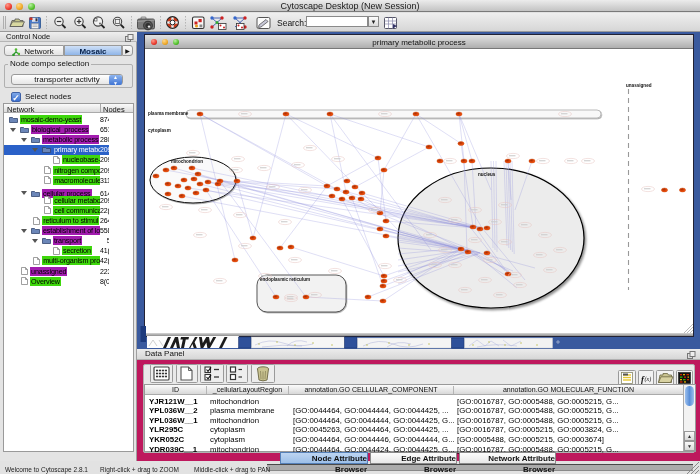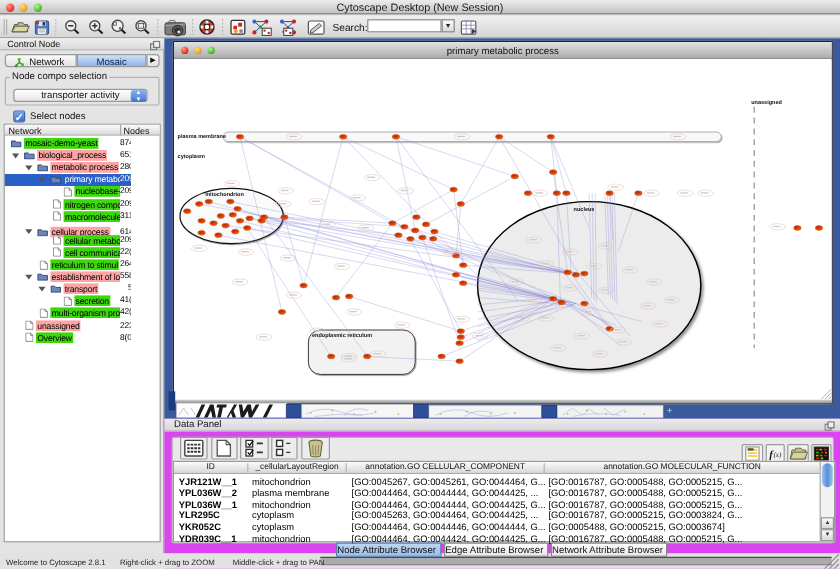--- a/index.html
+++ b/index.html
@@ -12,61 +12,61 @@
 #toolbar{left:0;top:13px;width:700px;height:19px;background:linear-gradient(#efefef,#d6d6d6);border-bottom:1px solid #9a9a9a;}
 #search-lab{left:277px;top:5px;font-size:8.5px;color:#111;}
 #search-box{left:306px;top:2.5px;width:62px;height:11px;background:#fff;border:1px solid #8a8a8a;}
 #search-drop{left:368px;top:2.5px;width:11px;height:11px;background:linear-gradient(#fdfdfd,#d8d8d8);border:1px solid #8a8a8a;font-size:6px;text-align:center;line-height:10px;color:#222;}
 
 #cp{left:0;top:32px;width:137px;height:429px;background:#e4e4e4;border-right:1px solid #9f9f9f;}
 #cp-title{left:0;top:0;width:137px;height:10px;background:linear-gradient(#efefef,#d9d9d9);border-bottom:1px solid #b5b5b5;font-size:7.5px;color:#111;padding-left:6px;}
 #cp-tabs{left:4px;top:13px;width:129px;height:11px;}
 .cptab{position:absolute;top:0;height:11px;font-size:8px;line-height:11px;text-align:center;border:1px solid #9a9a9a;background:linear-gradient(#fbfbfb,#e3e3e3);color:#111;}
 #tab-net{left:0;width:60px;border-radius:3px 0 0 3px;}
-#tab-mos{left:60px;width:58px;background:linear-gradient(#cfe0f7,#8fb5e8);font-weight:normal;color:#07214a;}
+#tab-mos{left:60px;width:58px;background:linear-gradient(#cfe0f7,#8fb5e8);font-weight:bold;color:#07214a;}
 #tab-arr{left:118px;width:11px;border-radius:0 3px 3px 0;font-size:6px;}
 #grp{left:4px;top:32px;width:129px;height:24px;border:1px solid #b0b0b0;border-radius:2px;}
 #grp-lab{left:8px;top:27px;font-size:8px;color:#111;background:#e4e4e4;padding:0 2px;}
 #combo{left:11px;top:42px;width:112px;height:11px;background:linear-gradient(#ffffff,#e6e6e6);border:1px solid #9a9a9a;border-radius:3px;font-size:8px;line-height:10px;text-align:center;color:#111;}
 #combo .btn{position:absolute;right:0px;top:0px;width:13px;height:9.5px;background:linear-gradient(#8db4ef,#3f74d4);border-radius:2px;color:#fff;font-size:5px;line-height:5.5px;text-align:center;}
 #chk{left:11px;top:60px;width:10px;height:10px;background:linear-gradient(#7fa8e8,#3a6fd0);border:1px solid #3f62a8;border-radius:2px;color:#fff;font-size:9px;line-height:10px;text-align:center;font-weight:bold;}
 #chk-lab{left:25px;top:60px;font-size:8px;color:#111;}
 #tree{left:3px;top:71px;width:131px;height:349px;background:#fff;border:1px solid #9a9a9a;}
 #tree-hd{position:absolute;left:0;top:0;width:129px;height:9px;background:linear-gradient(#fafafa,#dcdcdc);border-bottom:1px solid #aaa;font-size:7.5px;color:#111;}
 .trow{position:absolute;left:0;width:105px;height:10.1px;font-size:7.2px;letter-spacing:-0.15px;white-space:nowrap;overflow:hidden;}
 .trow .lb{position:absolute;top:0.5px;height:9px;line-height:9.5px;padding:0 1px;color:#000;}
 .trow .num{position:absolute;left:96px;top:0.5px;width:33px;font-size:7px;letter-spacing:-0.1px;line-height:9.5px;color:#000;background:#fff;}
 .g{background:#3ed70c;}
-.r{background:#fca5a5;}
+.r{background:#a21caf;}
 .arr{position:absolute;top:3px;width:0;height:0;border-left:3px solid transparent;border-right:3px solid transparent;border-top:4px solid #555;}
 .fold{position:absolute;top:1.5px;width:9px;height:7px;}
 .doc{position:absolute;top:1px;width:7px;height:8px;}
 
 #desk{left:137px;top:32px;width:563px;height:317px;background:#3a5a9e;}
 
 #win{position:absolute;left:7px;top:2px;width:550px;height:303px;background:#fff;border:1px solid #223;}
 #win-tb{position:absolute;left:0;top:0;width:548px;height:14px;background:linear-gradient(#e2e2e2,#aeaeae);border-bottom:1px solid #777;}
 #win-tb .t{position:absolute;left:0;top:2.5px;width:100%;text-align:center;font-size:8px;color:#111;}
 .wl{position:absolute;top:4px;width:6px;height:6px;border-radius:50%;}
 #canvas{position:absolute;left:0;top:15px;width:548px;height:283px;background:#fff;overflow:hidden;}
 #win-bot{position:absolute;left:0;bottom:0;width:548px;height:3px;background:linear-gradient(#d6d6d6,#8e8e8e);}
 
 
-#dp{left:137px;top:349px;width:563px;height:125px;background:#d946ef;}
+#dp{left:137px;top:349px;width:563px;height:125px;background:#be185d;}
 #dp-title{left:0;top:0;width:563px;height:11px;background:linear-gradient(#ececec,#d7d7d7);border-bottom:1px solid #b0b0b0;font-size:8px;color:#111;padding-left:8px;}
 #dp-table{left:7px;top:35px;width:552px;height:68px;background:#fff;border:1px solid #999;}
 #dp-hd{position:absolute;left:0;top:0;width:550px;height:9.5px;background:linear-gradient(#fbfbfb,#d8d8d8);border-bottom:1px solid #aaa;}
 #dp-hd .c{position:absolute;top:1px;font-size:7px;color:#111;text-align:center;border-right:1px solid #b5b5b5;height:8px;}
 .drow{position:absolute;left:0;width:537px;height:9.6px;font-size:7.8px;color:#000;white-space:nowrap;}
 .drow .c0{position:absolute;left:4px;top:1px;font-weight:bold;}
 .drow .c1{position:absolute;left:65px;top:1px;}
 .drow .c2{position:absolute;left:148px;top:1px;}
 .drow .c3{position:absolute;left:312px;top:1px;}
 #dp-tabs{left:0;top:103px;width:563px;height:13px;z-index:2;}
-.dtab{position:absolute;top:0;height:12px;border:1px solid #8a8a8a;background:linear-gradient(#fdfdfd,#e8e8e8);font-size:8px;line-height:11px;text-align:left;color:#111;}
+.dtab{position:absolute;top:0;height:12px;border:1px solid #8a8a8a;background:linear-gradient(#fdfdfd,#e8e8e8);font-size:8px;line-height:11px;text-align:right;color:#111;font-weight:bold;}
 #status{left:0;top:461px;width:700px;height:13px;background:#e2e2e2;font-size:6.5px;color:#222;}
 </style></head><body>
 <div id="app">
 
 <div class="abs" id="titlebar">
  <div class="tl" style="left:4.5px;background:radial-gradient(circle at 35% 30%,#ff9a8a,#ee3b2f 60%,#b01408);"></div>
  <div class="tl" style="left:16px;background:radial-gradient(circle at 35% 30%,#ffd88a,#f0a929 60%,#bf7a06);"></div>
  <div class="tl" style="left:27.5px;background:radial-gradient(circle at 35% 30%,#b8f0a0,#55c22d 60%,#2e8a0a);"></div>
  <div class="t">Cytoscape Desktop (New Session)</div>
 </div>
@@ -885,21 +885,20 @@
   <div id="dp-hd">
     <span class="c" style="left:0;width:62px;">ID</span>
     <span class="c" style="left:62px;width:82px;">_cellularLayoutRegion</span>
     <span class="c" style="left:144px;width:165px;">annotation.GO CELLULAR_COMPONENT</span>
     <span class="c" style="left:309px;width:229px;border-right:none;">annotation.GO MOLECULAR_FUNCTION</span>
   </div>
   <div id="dp-rows">
           <div class="drow" style="top:10.5px;">
             <span class="c0">YJR121W__1</span>
             <span class="c1">mitochondrion</span>
-            <span class="c2">[GO:0045267, GO:0045261, GO:0044464, G...</span>
             <span class="c3">[GO:0016787, GO:0005488, GO:0005215, G...</span>
           </div>
           <div class="drow" style="top:20.1px;">
             <span class="c0">YPL036W__2</span>
             <span class="c1">plasma membrane</span>
             <span class="c2">[GO:0044464, GO:0044444, GO:0044425, ...</span>
             <span class="c3">[GO:0016787, GO:0005488, GO:0005215, G...</span>
           </div>
           <div class="drow" style="top:29.7px;">
             <span class="c0">YPL036W__1</span>

